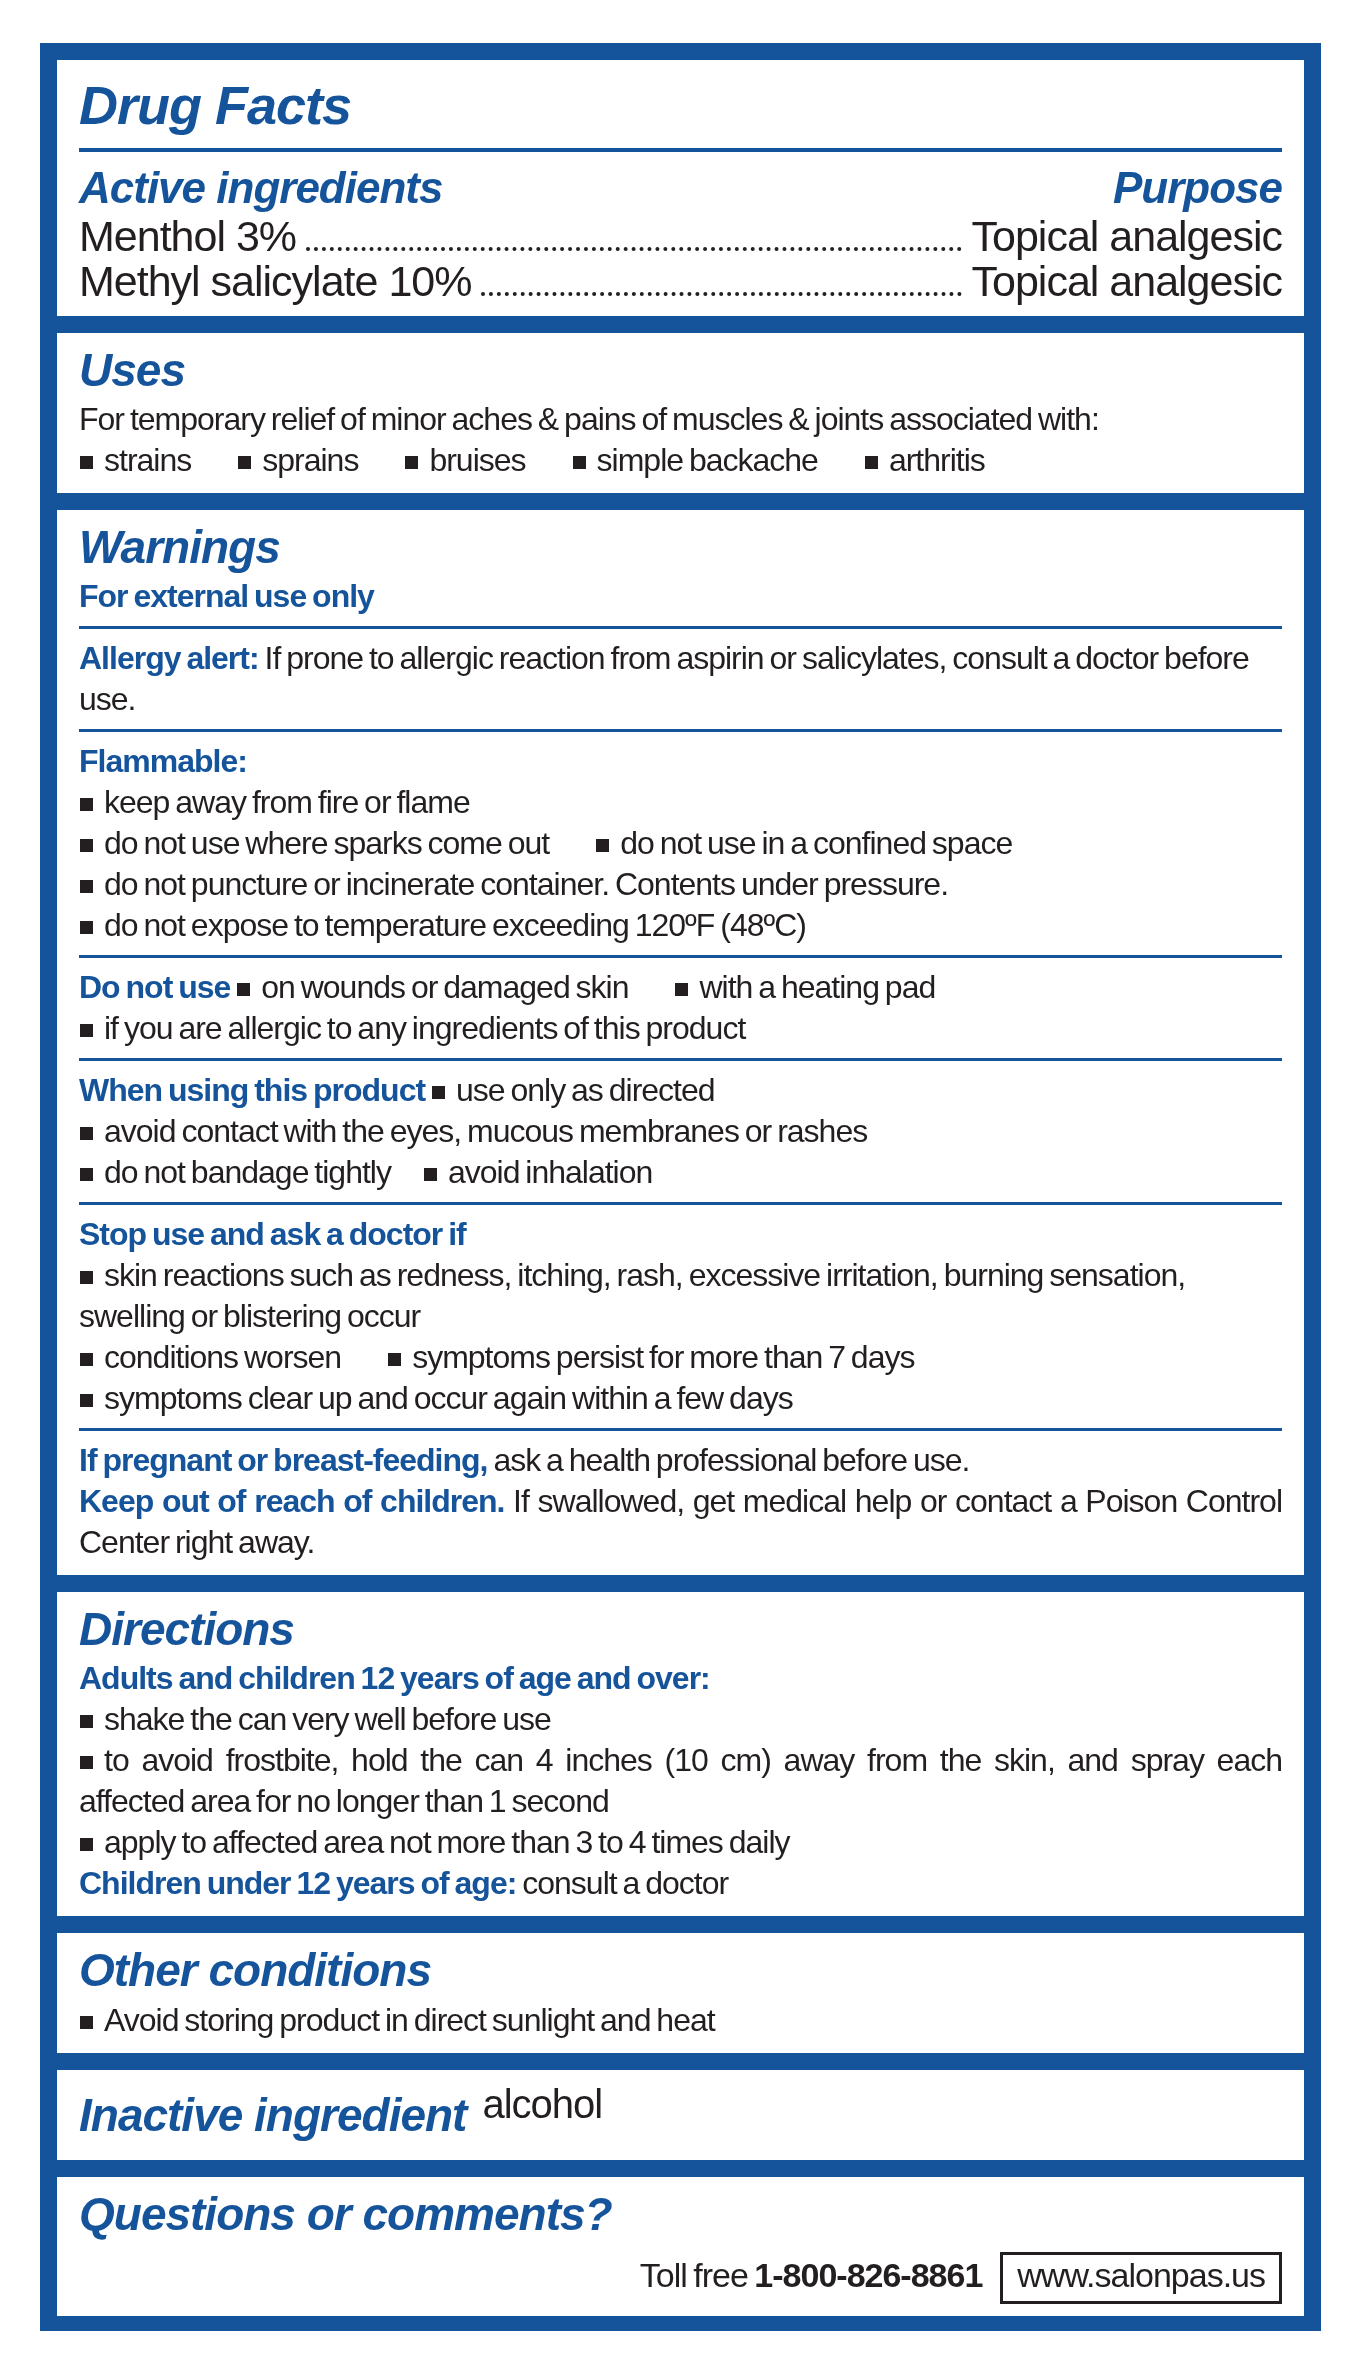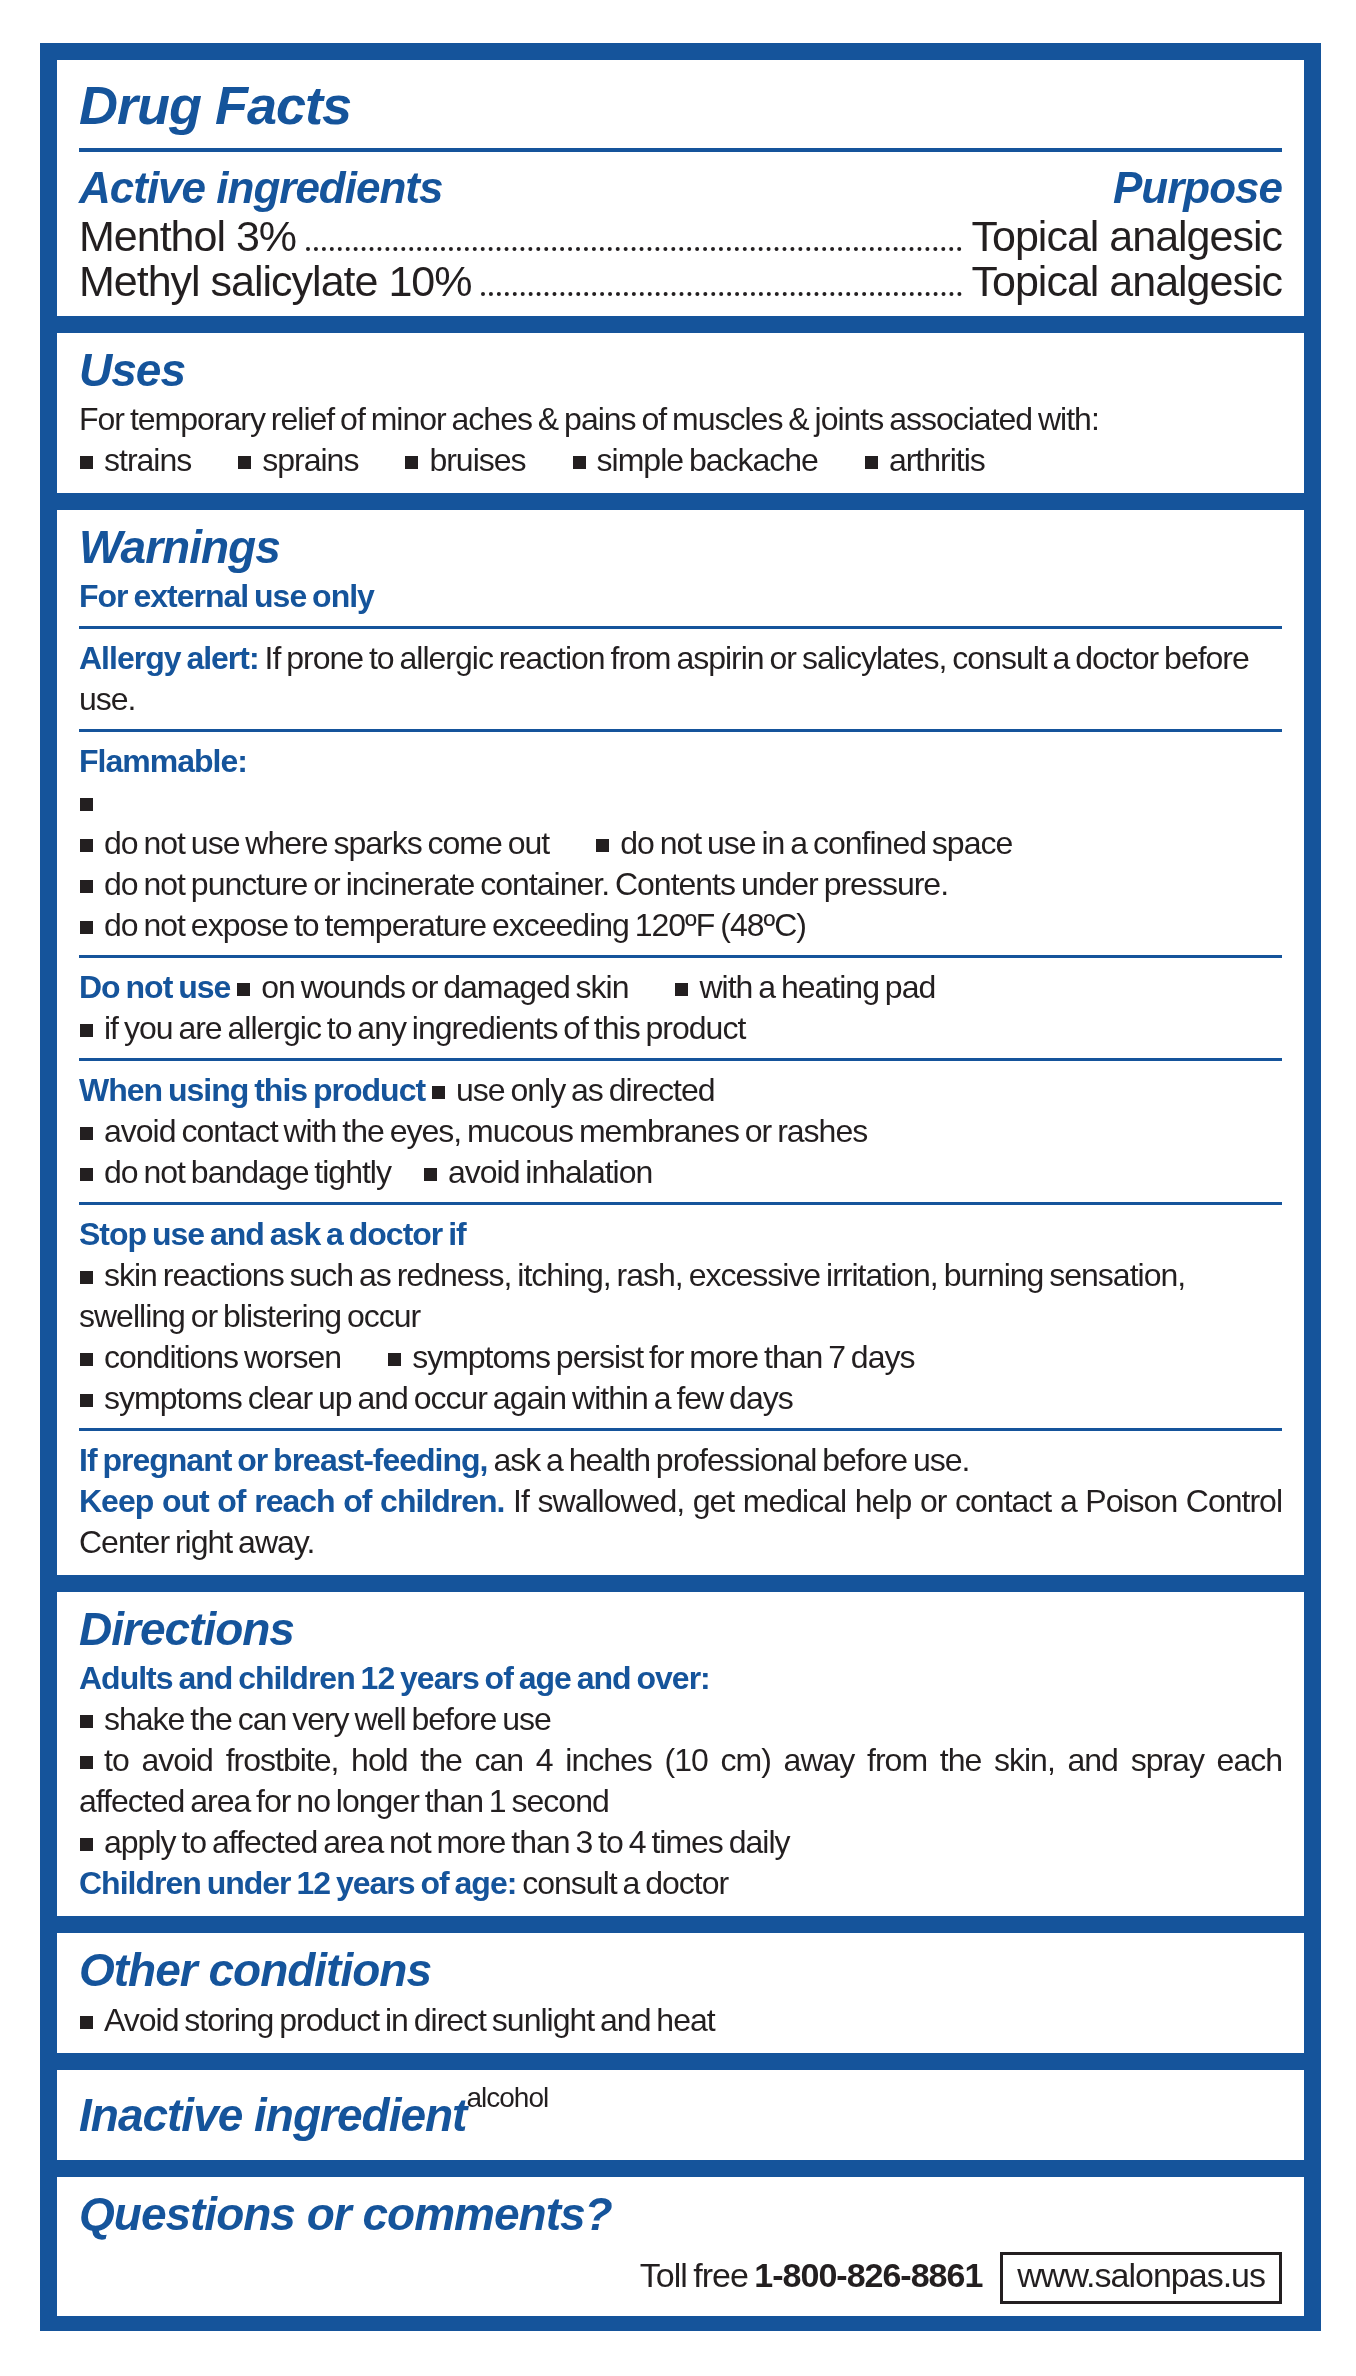--- a/index.html
+++ b/index.html
@@ -40,21 +40,21 @@
   p.justify { text-align: justify; }
   .h2 { color: var(--blue, #15549B); font-weight: bold; }
   .bullet { display: inline-block; width: 13px; height: 13px; background: var(--ink, #231F20); margin: 0 11px 2px 1px; }
   .gap { display: inline-block; width: 46px; }
 
   .leader { display: flex; align-items: baseline; font-size: 43px; line-height: 44px; letter-spacing: -1px; }
   .lfill { flex: 1 1 auto; border-bottom: 4px dotted var(--ink, #231F20); margin: 0 10px 8px; }
   .lval { white-space: nowrap; }
 
   .h1inline { display: flex; align-items: flex-start; margin: 8px 0 4px; }
-  .h1inline .tail { font-size: 28px; letter-spacing: -1px; }
+  .h1inline .tail { font-size: 40px; letter-spacing: -1px; margin-left: 16px; }
 
   p.contact { margin-top: 8px; font-size: 34px; line-height: 52px; text-align: right; }
   .bold { font-weight: bold; }
   .box {
     display: inline-block; border: 3px solid var(--ink, #231F20);
     padding: 0 14px 6px; margin-left: 18px; line-height: 40px;
   }
 </style>
 </head>
 <body>
@@ -84,21 +84,21 @@
         <p class="body"><span class="t">For temporary relief of minor aches &amp; pains of muscles &amp; joints associated with:</span></p>
         <p class="body"><span class="bullet"></span><span class="t">strains</span><span class="gap"></span><span class="bullet"></span><span class="t">sprains</span><span class="gap"></span><span class="bullet"></span><span class="t">bruises</span><span class="gap"></span><span class="bullet"></span><span class="t">simple backache</span><span class="gap"></span><span class="bullet"></span><span class="t">arthritis</span></p>
       </section>
       <section class="panel grow">
         <div class="h1">Warnings</div>
         <p class="body"><span class="h2">For external use only</span></p>
         <div class="hr"></div>
         <p class="body"><span class="h2">Allergy alert:</span><span class="t"> If prone to allergic reaction from aspirin or salicylates, consult a doctor before use.</span></p>
         <div class="hr"></div>
         <p class="body"><span class="h2">Flammable:</span></p>
-        <p class="body"><span class="bullet"></span></p>
+        <p class="body"><span class="bullet"></span><span class="t">keep away from fire or flame</span></p>
         <p class="body"><span class="bullet"></span><span class="t">do not use where sparks come out</span><span class="gap"></span><span class="bullet"></span><span class="t">do not use in a confined space</span></p>
         <p class="body"><span class="bullet"></span><span class="t">do not puncture or incinerate container. Contents under pressure.</span></p>
         <p class="body"><span class="bullet"></span><span class="t">do not expose to temperature exceeding 120ºF (48ºC)</span></p>
         <div class="hr"></div>
         <p class="body"><span class="h2">Do not use </span><span class="bullet"></span><span class="t">on wounds or damaged skin</span><span class="gap"></span><span class="bullet"></span><span class="t">with a heating pad</span></p>
         <p class="body"><span class="bullet"></span><span class="t">if you are allergic to any ingredients of this product</span></p>
         <div class="hr"></div>
         <p class="body"><span class="h2">When using this product </span><span class="bullet"></span><span class="t">use only as directed</span></p>
         <p class="body"><span class="bullet"></span><span class="t">avoid contact with the eyes, mucous membranes or rashes</span></p>
         <p class="body"><span class="bullet"></span><span class="t">do not bandage tightly</span><span class="gap" style="width: 32px;"></span><span class="bullet"></span><span class="t">avoid inhalation</span></p>

